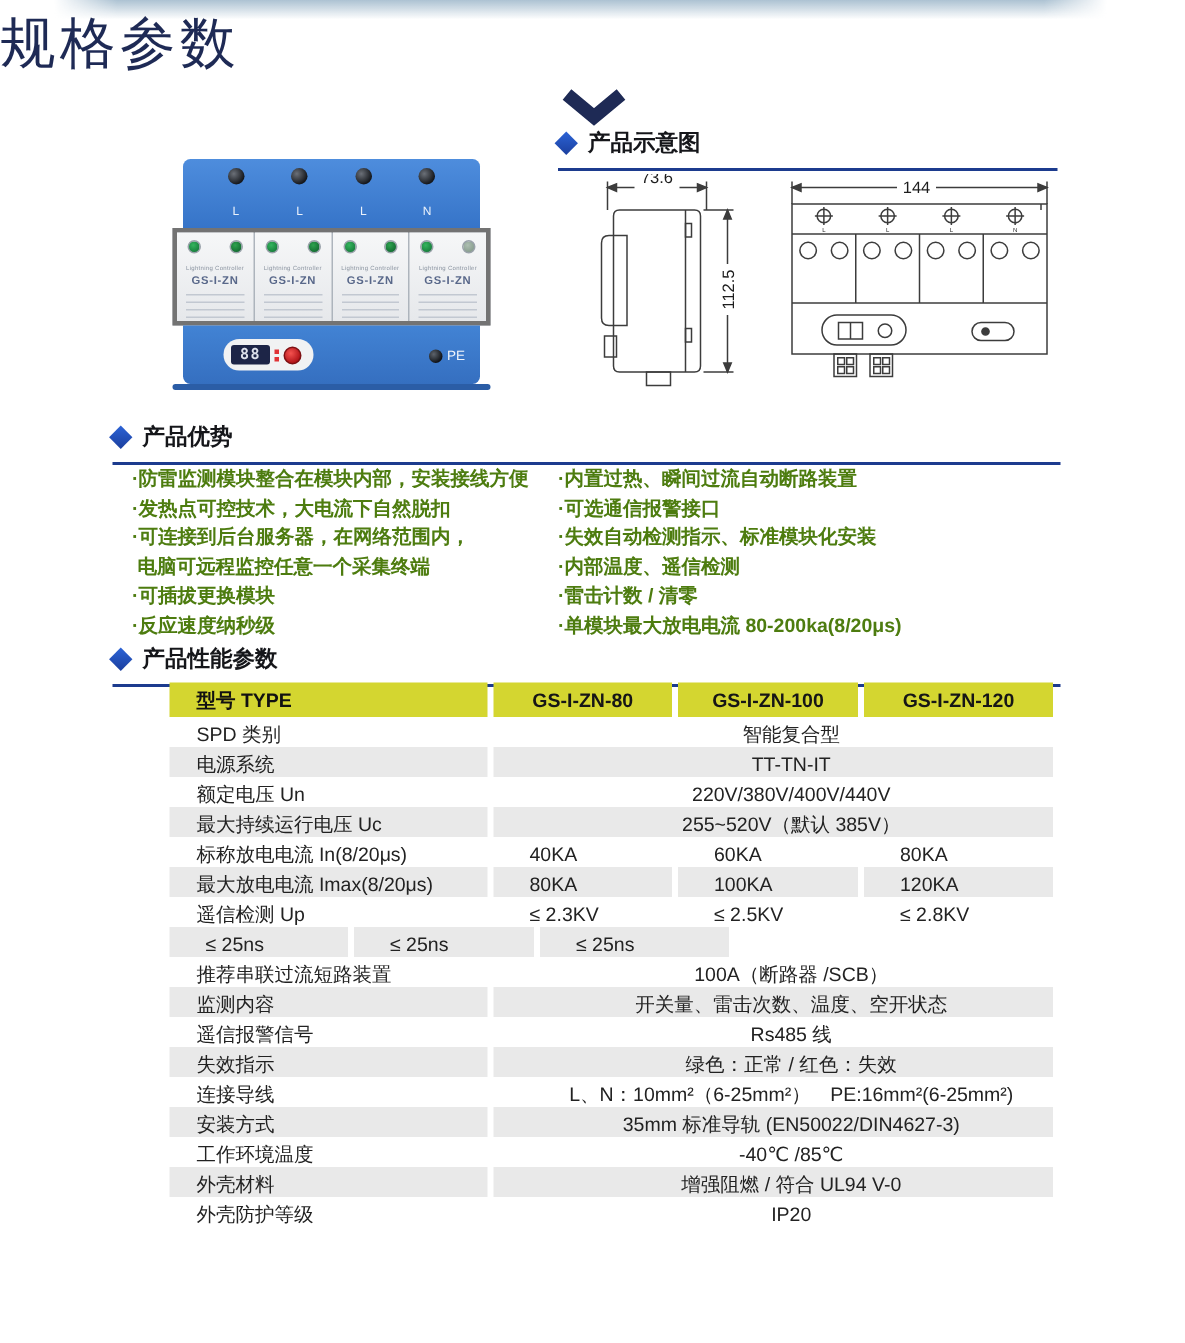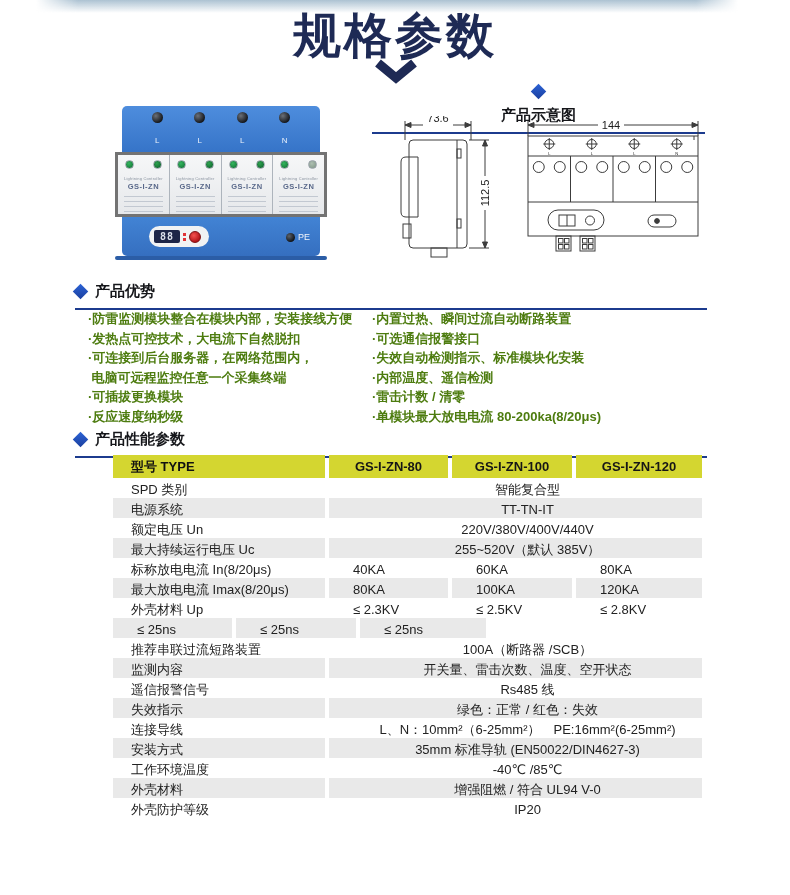--- a/index.html
+++ b/index.html
@@ -10,34 +10,34 @@
     color:#222;
   }
   
   .top-band {
     position:absolute; top:0; left:36px; right:52px; height:13px;
     background:linear-gradient(to bottom, rgba(168,191,208,0.95), rgba(255,255,255,0));
     -webkit-mask-image:linear-gradient(to right, transparent, #000 6%, #000 94%, transparent);
     mask-image:linear-gradient(to right, transparent, #000 6%, #000 94%, transparent);
   }
   .page-title {
-    position:absolute; top:4px; left:0; right:0; text-align:center;
-    font-size:48px; font-weight:700; letter-spacing:3px; color:#1e2a55;
+    position:absolute; top:4px; left:0; right:0; text-align:left;
+    font-size:37px; font-weight:400; letter-spacing:3px; color:#1e2a55;
   }
   .title-chevron { position:absolute; left:373px; top:59px; }
   .section-head {
     position:absolute; display:flex; align-items:center; gap:9px;
     border-bottom:2px solid #1c3b8e; padding-bottom:7px;
     font-size:15px; font-weight:bold; color:#15161a;
   }
   .diamond {
     width:11px; height:11px; transform:rotate(45deg); flex:0 0 auto;
     background:linear-gradient(135deg,#2c63d6,#1b3f9e);
   }
-  .sec-diagram { left:372px; top:86px; width:333px;flex-direction:column; }
+  .sec-diagram { left:372px; top:86px; width:333px; }
   .sec-advantages { left:75px; top:282px; width:632px; }
   .sec-performance { left:75px; top:430px; width:632px; }
 
   
   .photo { position:absolute; left:114px; top:106px; width:214px; height:154px; }
   .p-top {
     position:absolute; left:8px; right:8px; top:0; height:46px;
     background:linear-gradient(#4e8ddd,#3674c8); border-radius:5px 5px 0 0;
   }
   .p-screws { position:absolute; left:0; right:0; top:6px; display:flex; justify-content:space-around; padding:0 14px; }
@@ -358,21 +358,21 @@
         <div class="c2 val">60KA</div>
         <div class="c3 val">80KA</div>
       </div>
       <div class="t-row shade">
         <div class="c0">最大放电电流 Imax(8/20μs)</div>
         <div class="c1 val">80KA</div>
         <div class="c2 val">100KA</div>
         <div class="c3 val">120KA</div>
       </div>
       <div class="t-row">
-        <div class="c0">外壳材料 Up</div>
+        <div class="c0">遥信检测 Up</div>
         <div class="c1 val">≤ 2.3KV</div>
         <div class="c2 val">≤ 2.5KV</div>
         <div class="c3 val">≤ 2.8KV</div>
       </div>
       <div class="t-row shade">
         <div class="c1 val">≤ 25ns</div>
         <div class="c2 val">≤ 25ns</div>
         <div class="c3 val">≤ 25ns</div>
       </div>
       <div class="t-row">

